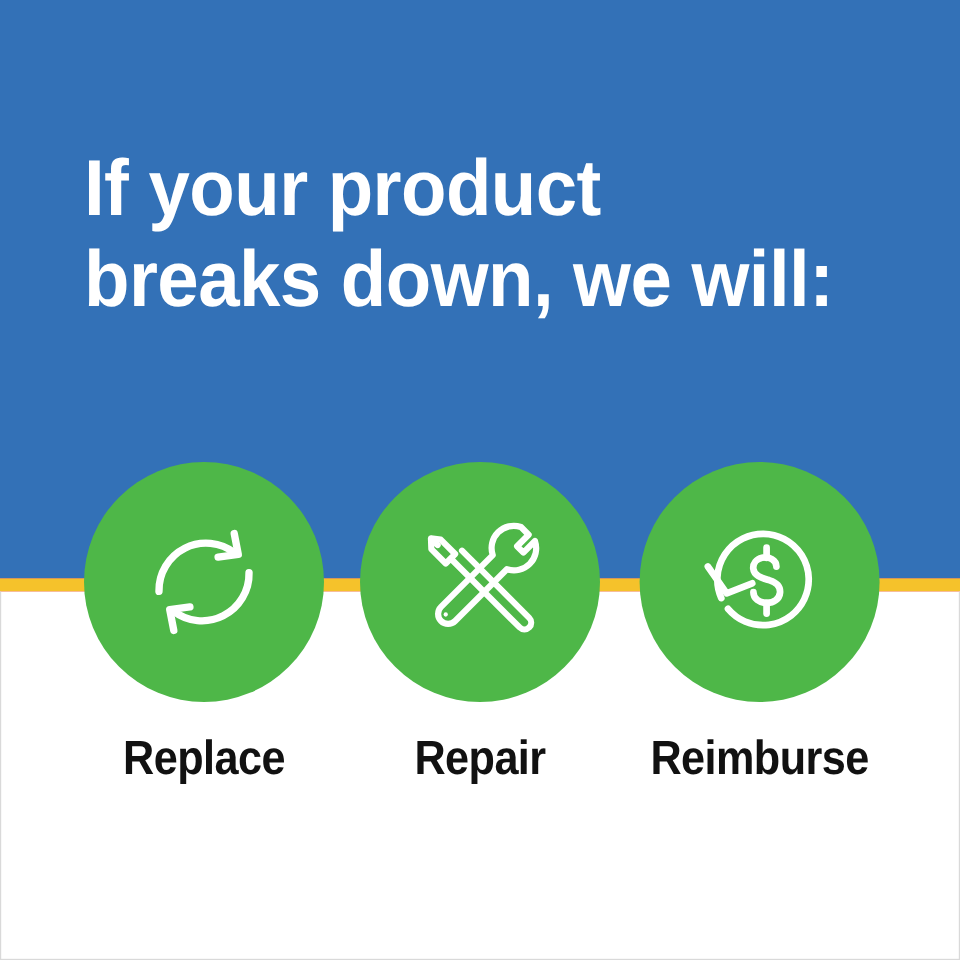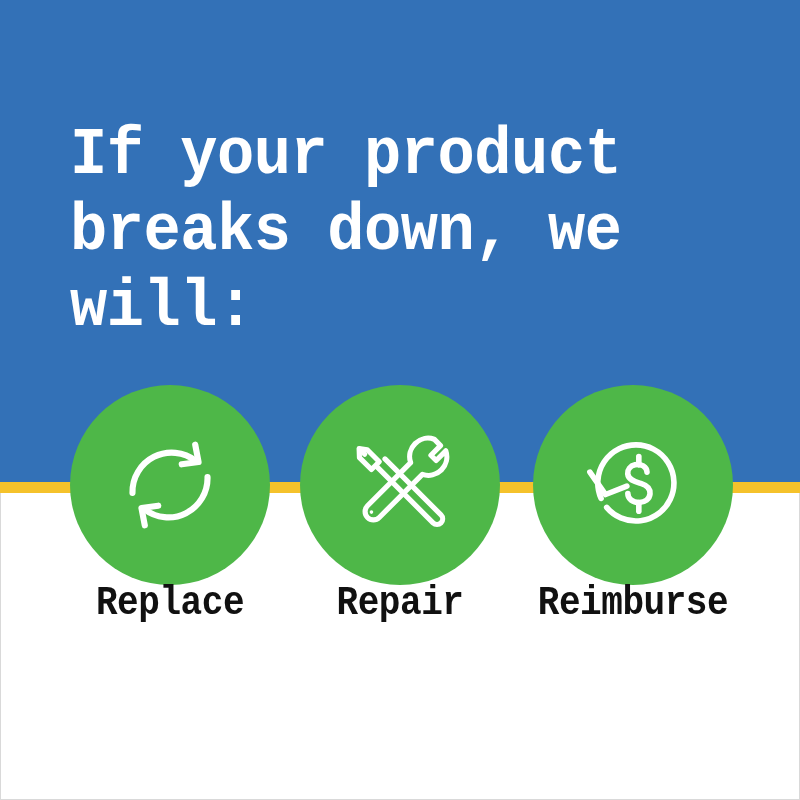--- a/index.html
+++ b/index.html
@@ -6,21 +6,21 @@
     margin: 0;
     padding: 0;
     background: #ffffff;
   }
   #canvas {
     position: relative;
     width: 800px;
     height: 800px;
     overflow: hidden;
     background: #ec4899;
-    font-family: Liberation Mono, monospace;
+    font-family: Liberation Sans, sans-serif;
   }
   
   .band-blue {
     position: absolute;
     left: 0;
     top: 0;
     width: 800px;
     height: 482px;
     background: #3371b7;
   }
@@ -94,21 +94,21 @@
   .glyph {
     width: 112px;
     height: 112px;
     display: block;
   }
 
   
   .label-row {
     position: absolute;
     left: 0;
-    top: 580px;
+    top: 608px;
     width: 696px;
     height: 52px;
   }
   .icon-label {
     position: absolute;
     top: 0;
     width: 260px;
     text-align: center;
     color: #111111;
     font-size: 40px;

